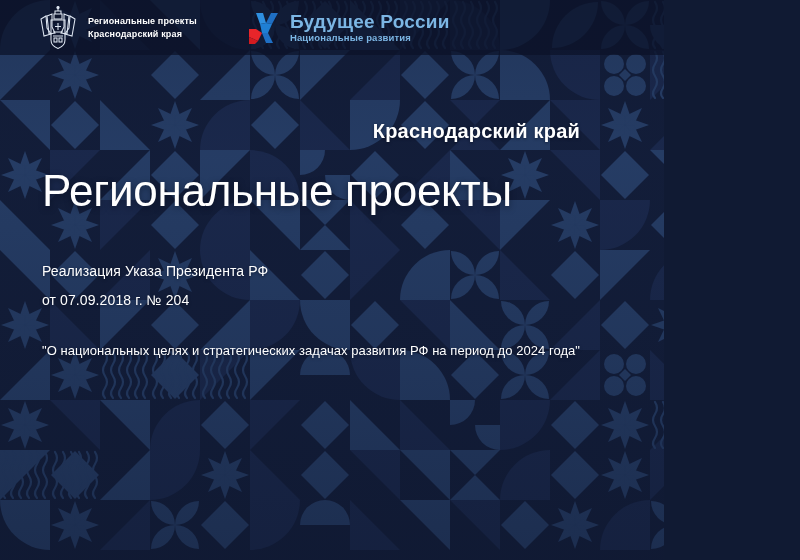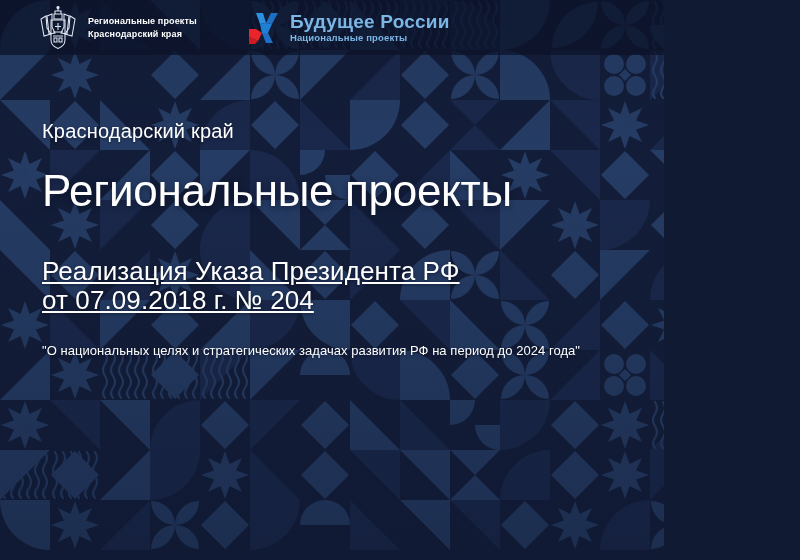--- a/index.html
+++ b/index.html
@@ -51,31 +51,31 @@
   #np-sub{
     display:block;color:#7cb6e4;font-size:9.5px;font-weight:bold;
     margin-top:2px;letter-spacing:.15px;white-space:nowrap;
   }
   
   #copy{
     position:absolute;left:42px;top:120px;z-index:4;
     text-shadow:0 1px 3px rgba(6,11,26,.55);
   }
   #region{
-    color:#ffffff;font-size:20px;font-weight:normal;
-    letter-spacing:.2px;margin:0;
+    color:#ffffff;font-size:20px;font-weight:bold;
+    letter-spacing:.2px;margin:0;text-align:right;
   }
   #bigtitle{
     color:#ffffff;font-size:44px;font-weight:normal;
     letter-spacing:-.3px;margin:26px 0 0 0;line-height:1;
     text-shadow:0 2px 6px rgba(6,11,26,.5);
   }
   #decree{
-    margin:44px 0 0 0;color:#ffffff;font-size:26px;
-    line-height:29px;font-weight:normal;letter-spacing:.1px;text-decoration:underline;
+    margin:44px 0 0 0;color:#ffffff;font-size:14px;
+    line-height:29px;font-weight:normal;letter-spacing:.1px;
   }
   #decree span{display:block;}
   #quote{
     margin:28px 0 0 0;color:#ffffff;font-size:13px;
     font-weight:normal;letter-spacing:.05px;white-space:nowrap;
   }
 </style>
 </head>
 <body>
 
@@ -420,21 +420,21 @@
       <svg id="np-mark" viewBox="0 0 36 34" aria-hidden="true">
         <path d="M9,2 L16,2 L19,12 L13,13 Z" fill="#2e8fe0"></path>
         <path d="M31,2 L24,2 L19,12 L25,13 Z" fill="#1f6fc4"></path>
         <path d="M13,13 L19,12 L25,13 L21,22 L15,22 Z" fill="#1f7fd4"></path>
         <path d="M15,22 L21,22 L26,32 L19,32 Z" fill="#1f6fc4"></path>
         <path d="M2,18 L9,18 L15,22 L11,30 L2,26 Z" fill="#e8252a"></path>
         <path d="M2,26 L11,30 L8,33 L2,33 Z" fill="#d11b20"></path>
       </svg>
       <div id="np-text">
         <span id="np-title">Будущее России</span>
-        <span id="np-sub">Национальные проекты</span>
+        <span id="np-sub">Национальные развития</span>
       </div>
     </div>
   </div>
 
   <div id="copy">
     <p id="region">Краснодарский край</p>
     <h1 id="bigtitle">Региональные проекты</h1>
     <p id="decree">
       <span>Реализация Указа Президента РФ</span>
       <span>от 07.09.2018 г. № 204</span>

